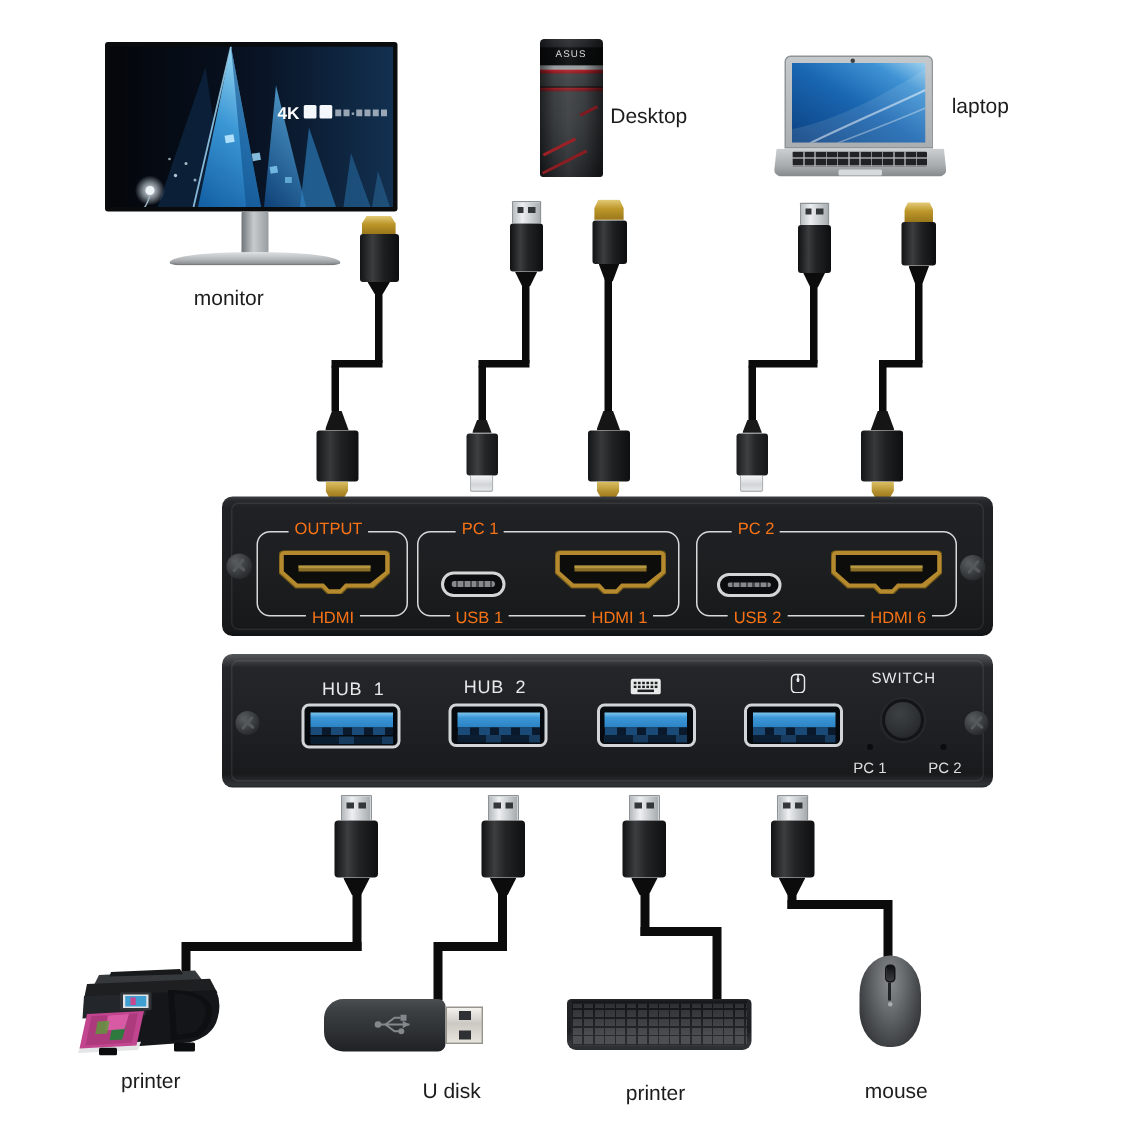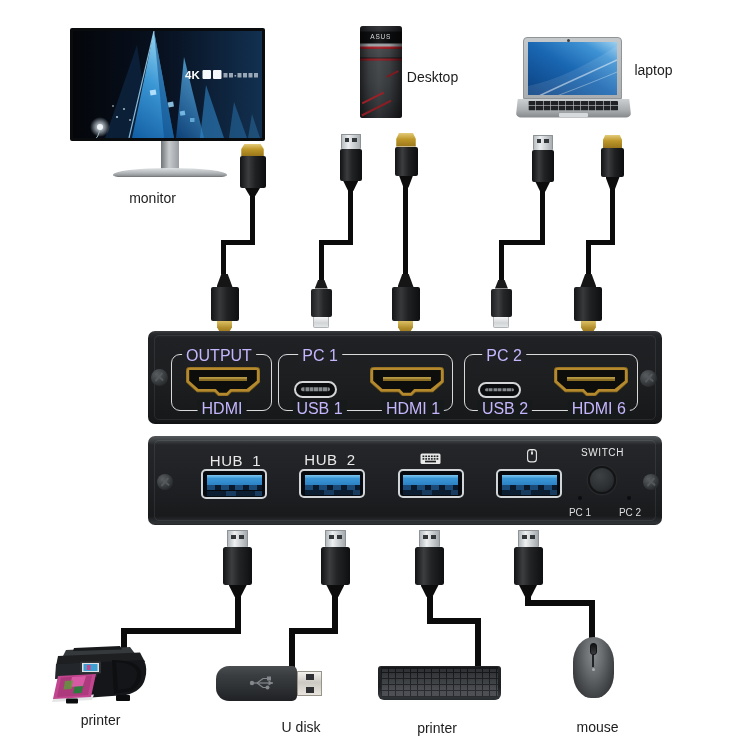--- a/index.html
+++ b/index.html
@@ -42,32 +42,32 @@
 .box{position:absolute;left:148px;width:514px;border-radius:7px;}
 #box1{top:331px;height:93px;background:linear-gradient(180deg,#3c3f42 0,#26282b 3px,#1f2124 8px,#1c1e20 55%,#161819 96%,#101112 100%);}
 #box2{top:436px;height:89px;background:linear-gradient(180deg,#55585b 0,#46494c 3px,#242629 9px,#1e2023 55%,#181a1c 90%,#313437 98%,#222426 100%);}
 .inner{position:absolute;left:6px;right:6px;top:4px;bottom:4px;border:1px solid rgba(255,255,255,0.08);border-radius:5px;}
 .screw{position:absolute;width:17px;height:17px;border-radius:50%;background:radial-gradient(circle at 35% 32%,#595d60,#35383a 55%,#1a1c1d 95%);}
 .screw:before,.screw:after{content:"";position:absolute;left:50%;top:50%;width:11px;height:2.2px;background:#55595c;border-radius:1px;}
 .screw:before{transform:translate(-50%,-50%) rotate(40deg);}
 .screw:after{transform:translate(-50%,-50%) rotate(-50deg);}
 
 .brk{position:absolute;border:1.5px solid #d9d9d9;border-radius:9px;}
-.brk span{position:absolute;font-size:16px;color:#c4b5fd;padding:0 4px;white-space:nowrap;transform:translateX(-50%);}
+.brk span{position:absolute;font-size:11px;color:#f97316;padding:0 4px;white-space:nowrap;transform:translateX(-50%);}
 .brk .t{top:-8.5px;background:#1e2023;}
 .brk .b{bottom:-8.5px;background:#171a1b;}
 
 .usbc{position:absolute;border:2px solid #d3d5d7;background:#0b0c0d;border-radius:9px;box-sizing:border-box;}
 .usbc i{position:absolute;left:5px;right:5px;top:50%;height:3.5px;transform:translateY(-50%);background:repeating-linear-gradient(90deg,#85898c 0 3px,#46494c 3px 4.5px);border-radius:2px;}
 
 .usba{position:absolute;width:66px;height:29.5px;border:2.5px solid #d2d5d7;border-radius:5px;background:#06090d;box-sizing:border-box;}
 .usba .tongue{position:absolute;left:3.5px;right:3.5px;top:4px;height:10px;background:linear-gradient(180deg,#7ec6ee 0,#3b96d6 35%,#2c82c4 100%);}
 .usba .pins{position:absolute;left:3.5px;right:3.5px;top:14px;height:5px;background:repeating-linear-gradient(90deg,#1a4a77 0 8px,#0a1a2c 8px 14px);}
 .usba .bot{position:absolute;left:3.5px;right:3.5px;top:19.5px;height:5px;background:repeating-linear-gradient(90deg,#0b1d30 0 19px,#173c60 19px 29px);}
-.b2lbl{position:absolute;font-size:15px;color:#e9e9e9;text-align:center;white-space:nowrap;transform:translateX(-50%);letter-spacing:0.5px;}
+.b2lbl{position:absolute;font-size:12px;color:#e9e9e9;text-align:center;white-space:nowrap;transform:translateX(-50%);letter-spacing:0.5px;}
 .pclbl{position:absolute;font-size:10px;color:#dedede;text-align:center;white-space:nowrap;transform:translateX(-50%);}
 .led{position:absolute;width:4px;height:4px;border-radius:50%;background:#0a0c0d;}
 </style>
 </head>
 <body>
 <div id="stage">
 
 <div class="abs" style="left:70px;top:28px;width:195px;height:113px;background:#0a0b0d;border-radius:2px;"></div>
 <div class="abs" style="left:73px;top:31px;width:189px;height:112px;">
 <svg width="189" height="107" viewBox="0 0 189 107">

